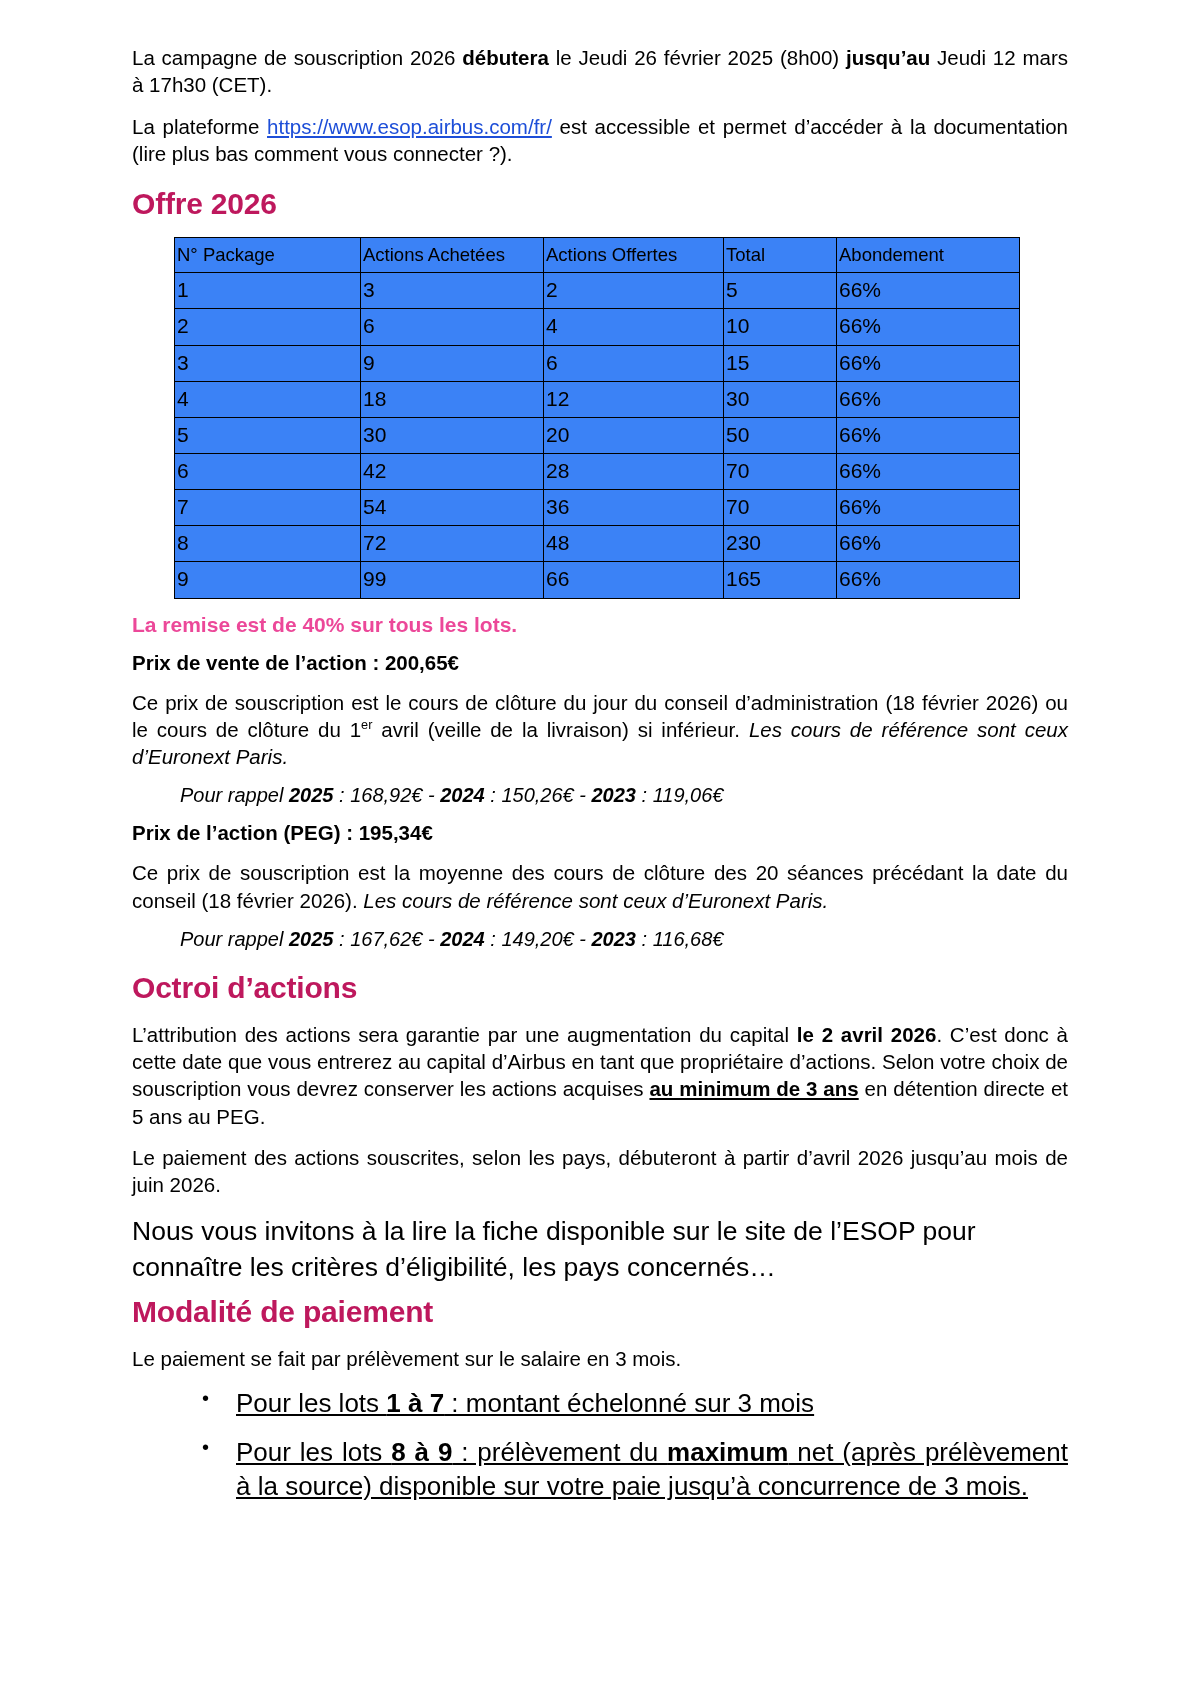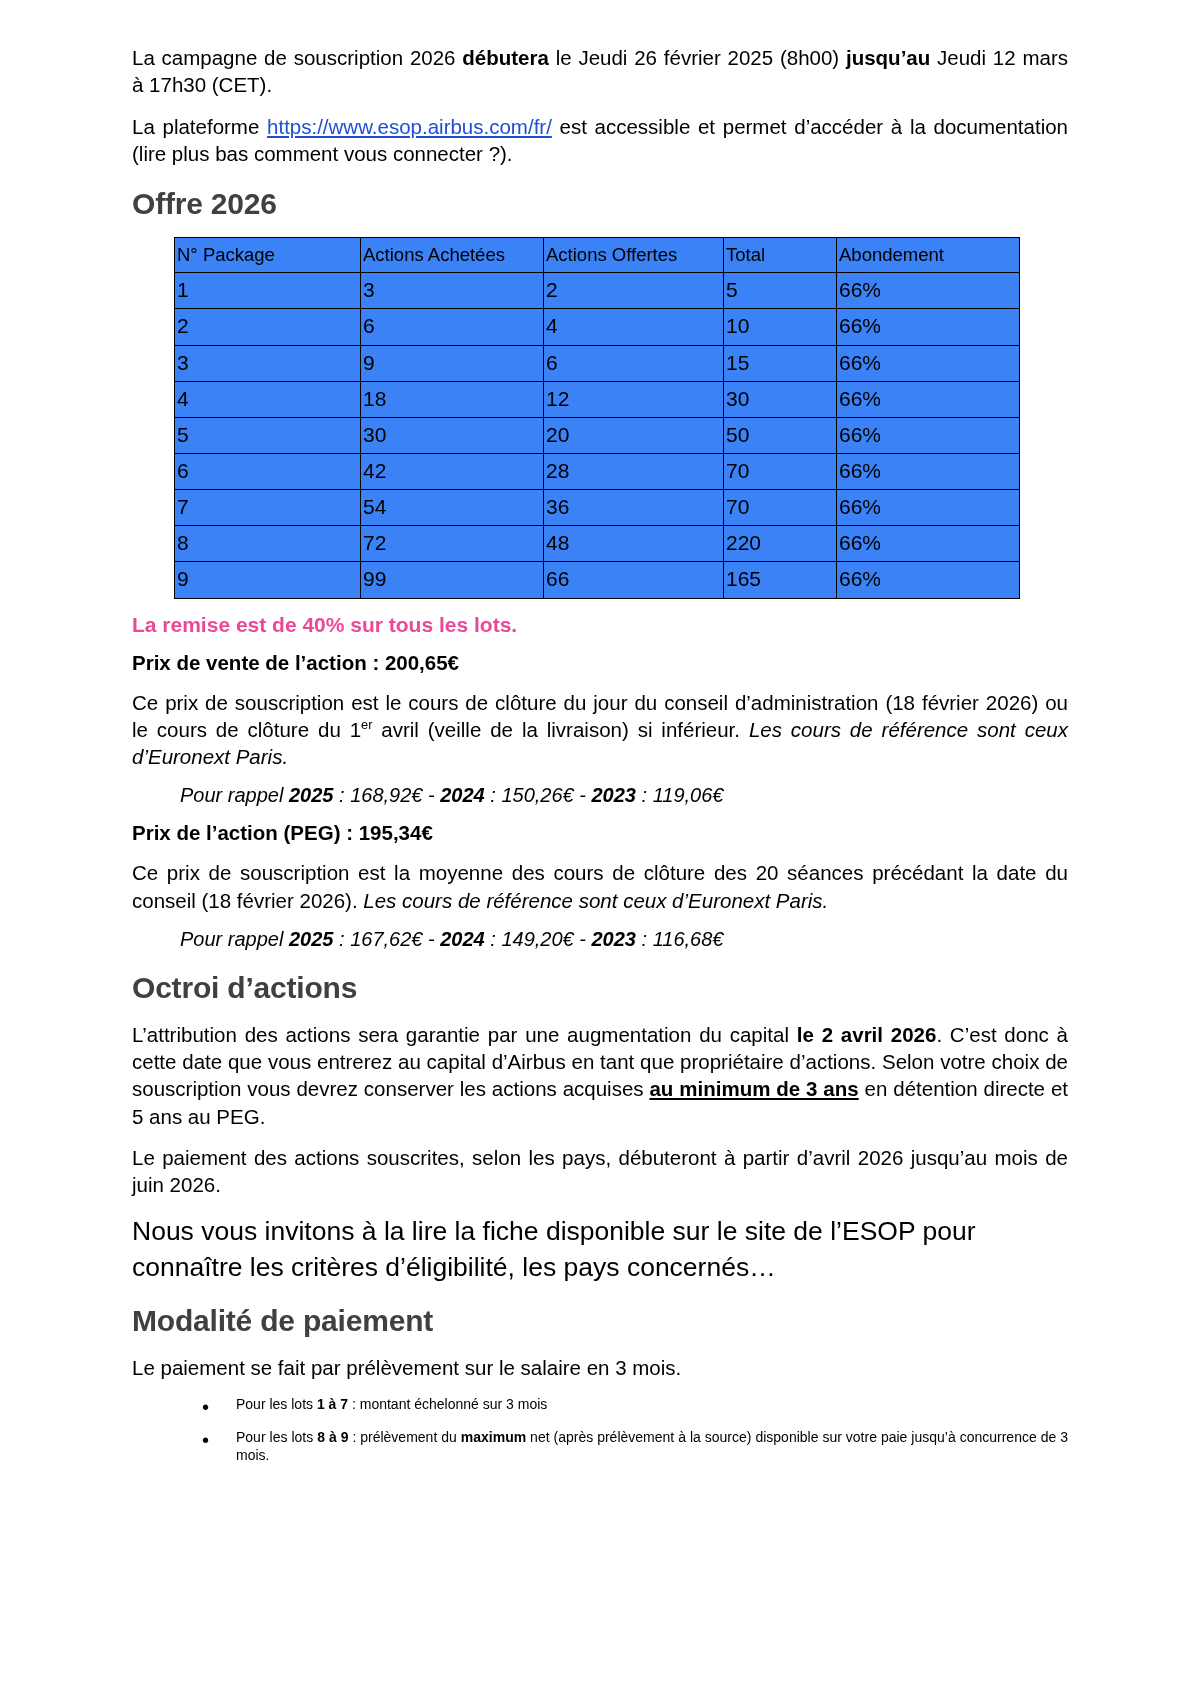--- a/index.html
+++ b/index.html
@@ -38,21 +38,21 @@
   .bi { font-weight: bold; font-style: italic; }
   .u { text-decoration: underline; }
   sup { font-size: 0.62em; vertical-align: super; line-height: 0; }
 
   a.link {
     color: #1d4ed8;
     text-decoration: underline;
   }
 
   h2.section {
-    color: #404040;
+    color: #be185d;
     font-size: 30px;
     font-weight: bold;
     margin: 20px 0 16px 0;
     letter-spacing: -0.2px;
   }
   h2.section.tight-top { margin-top: 8px; }
 
   
   table.offer {
     border-collapse: collapse;
@@ -94,35 +94,36 @@
     font-style: italic;
     font-size: 20px;
     margin: 0 0 14px 0;
     padding-left: 48px;
   }
   p.rappel .bi { font-weight: bold; font-style: italic; text-align: center; }
 
   p.bigstatement {
     font-size: 26.5px;
     line-height: 1.35;
-    margin: 16px 0 18px 0;
+    margin: 16px 0 9px 0;
   }
 
   ul.bullets {
     margin: 12px 0 0 0;
     padding-left: 70px;
     list-style: none;
   }
   ul.bullets li {
-    font-size: 14px;
+    font-size: 26px;
     line-height: 1.33;
     margin-bottom: 14px;
     position: relative;
     padding-left: 34px;
     text-align: justify;
+    text-decoration: underline;
   }
   ul.bullets li::before {
     content: "\2022";
     position: absolute;
     left: 0;
     top: -1px;
     font-size: 20px;
   }
 </style>
 </head>
@@ -201,21 +202,21 @@
             <td>7</td>
             <td>54</td>
             <td>36</td>
             <td>70</td>
             <td>66%</td>
           </tr>
         <tr>
             <td>8</td>
             <td>72</td>
             <td>48</td>
-            <td>220</td>
+            <td>230</td>
             <td>66%</td>
           </tr>
         <tr>
             <td>9</td>
             <td>99</td>
             <td>66</td>
             <td>165</td>
             <td>66%</td>
           </tr>
       </tbody>

